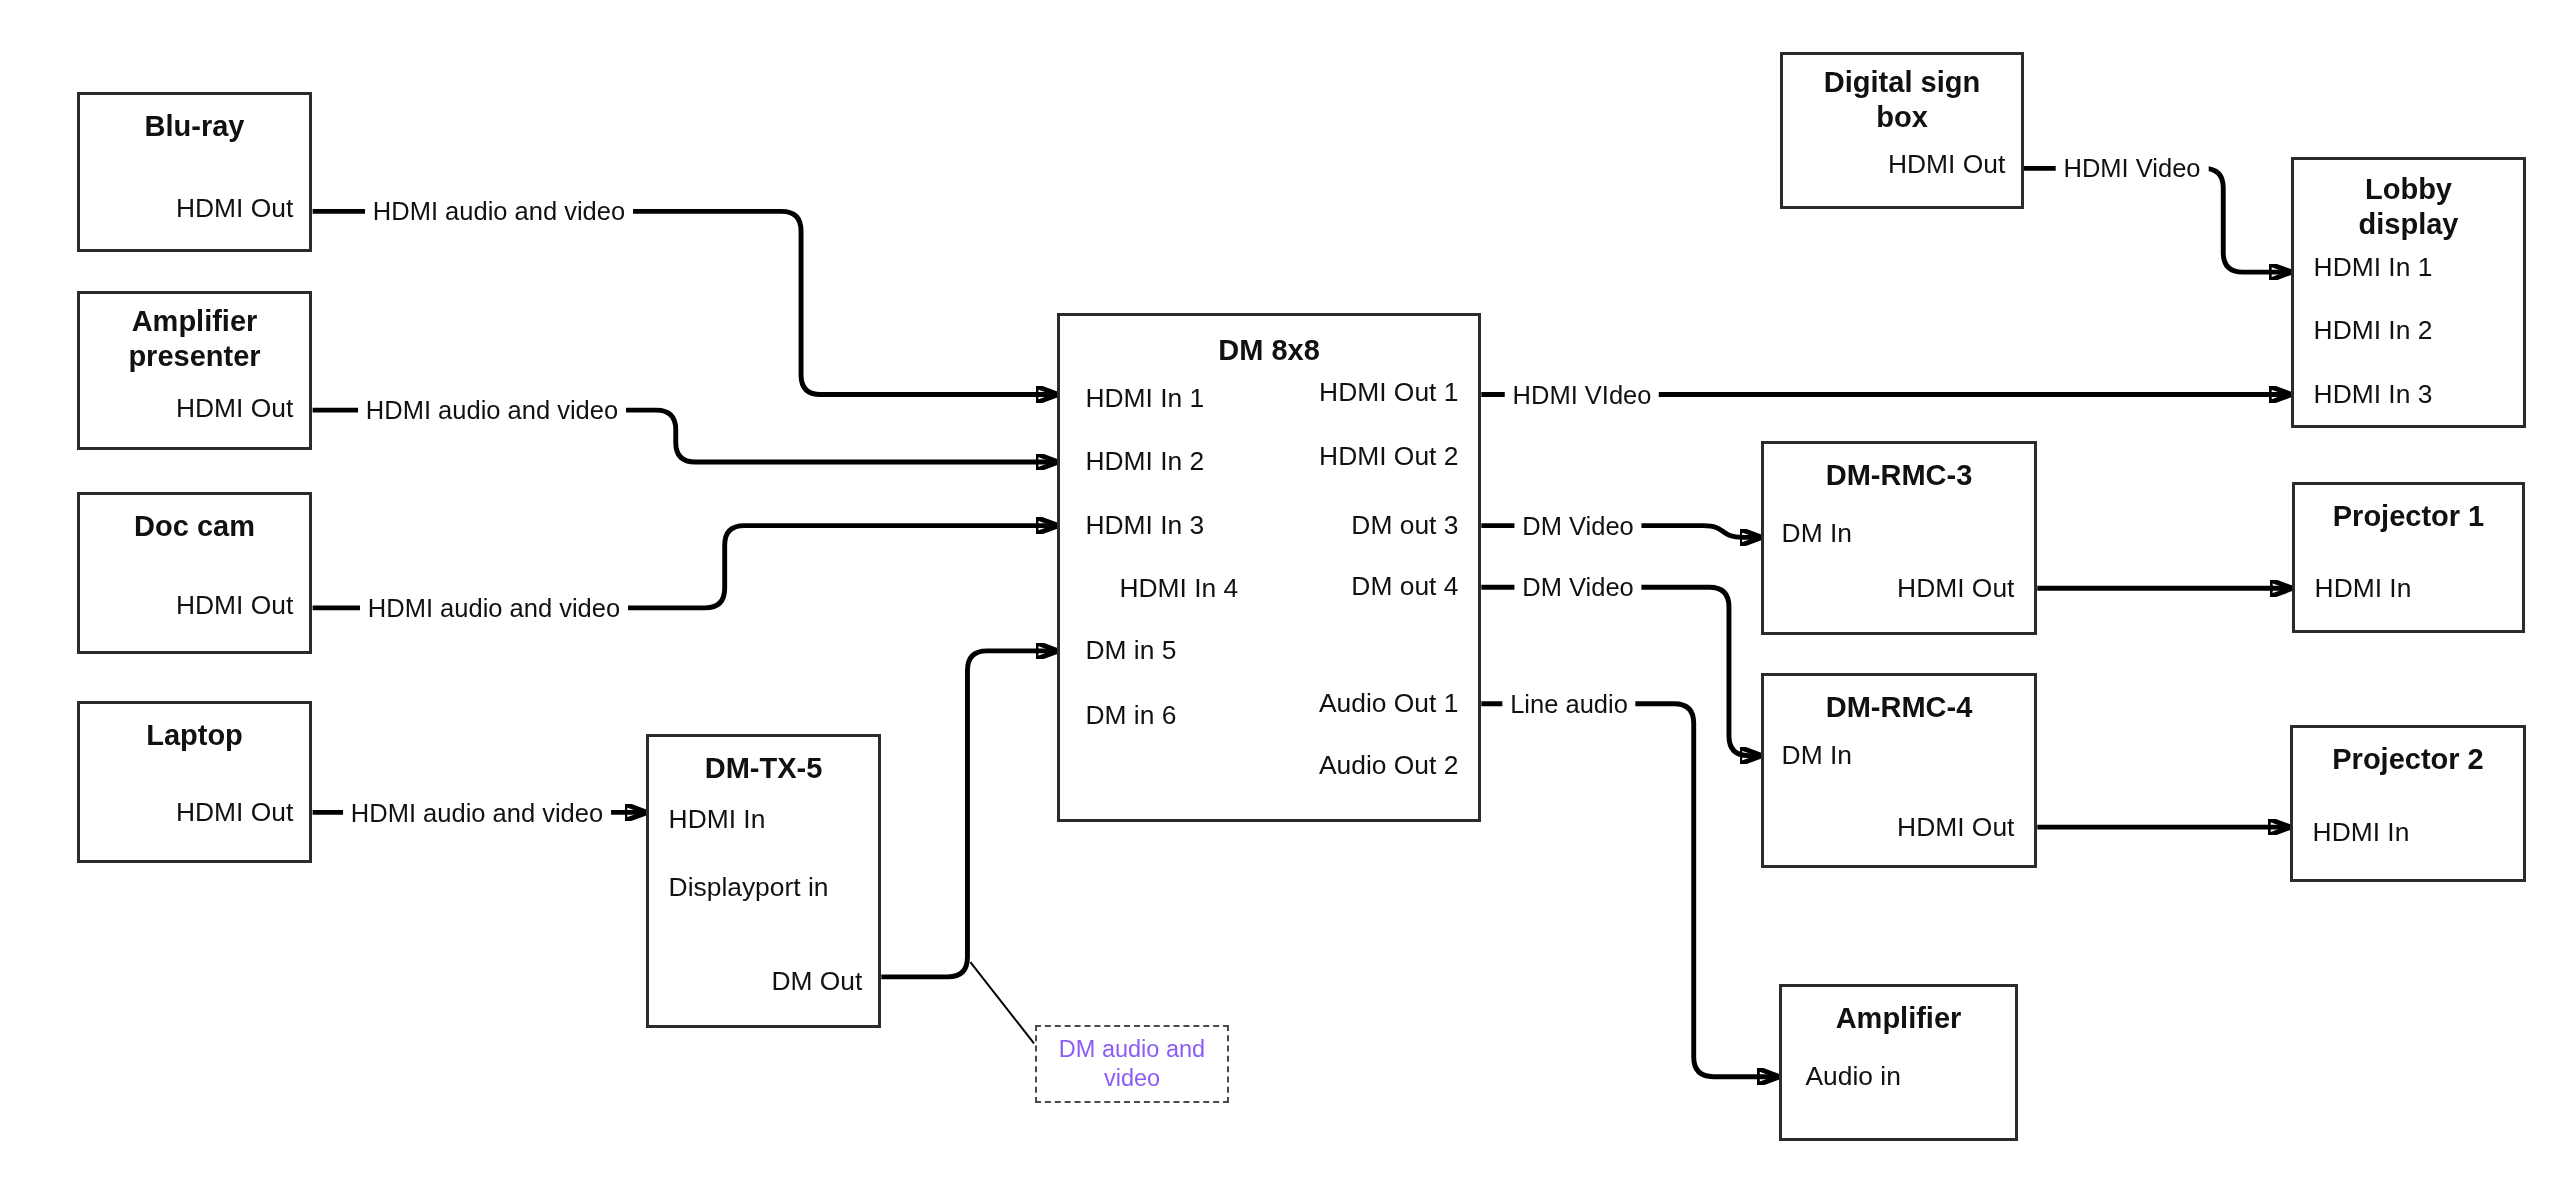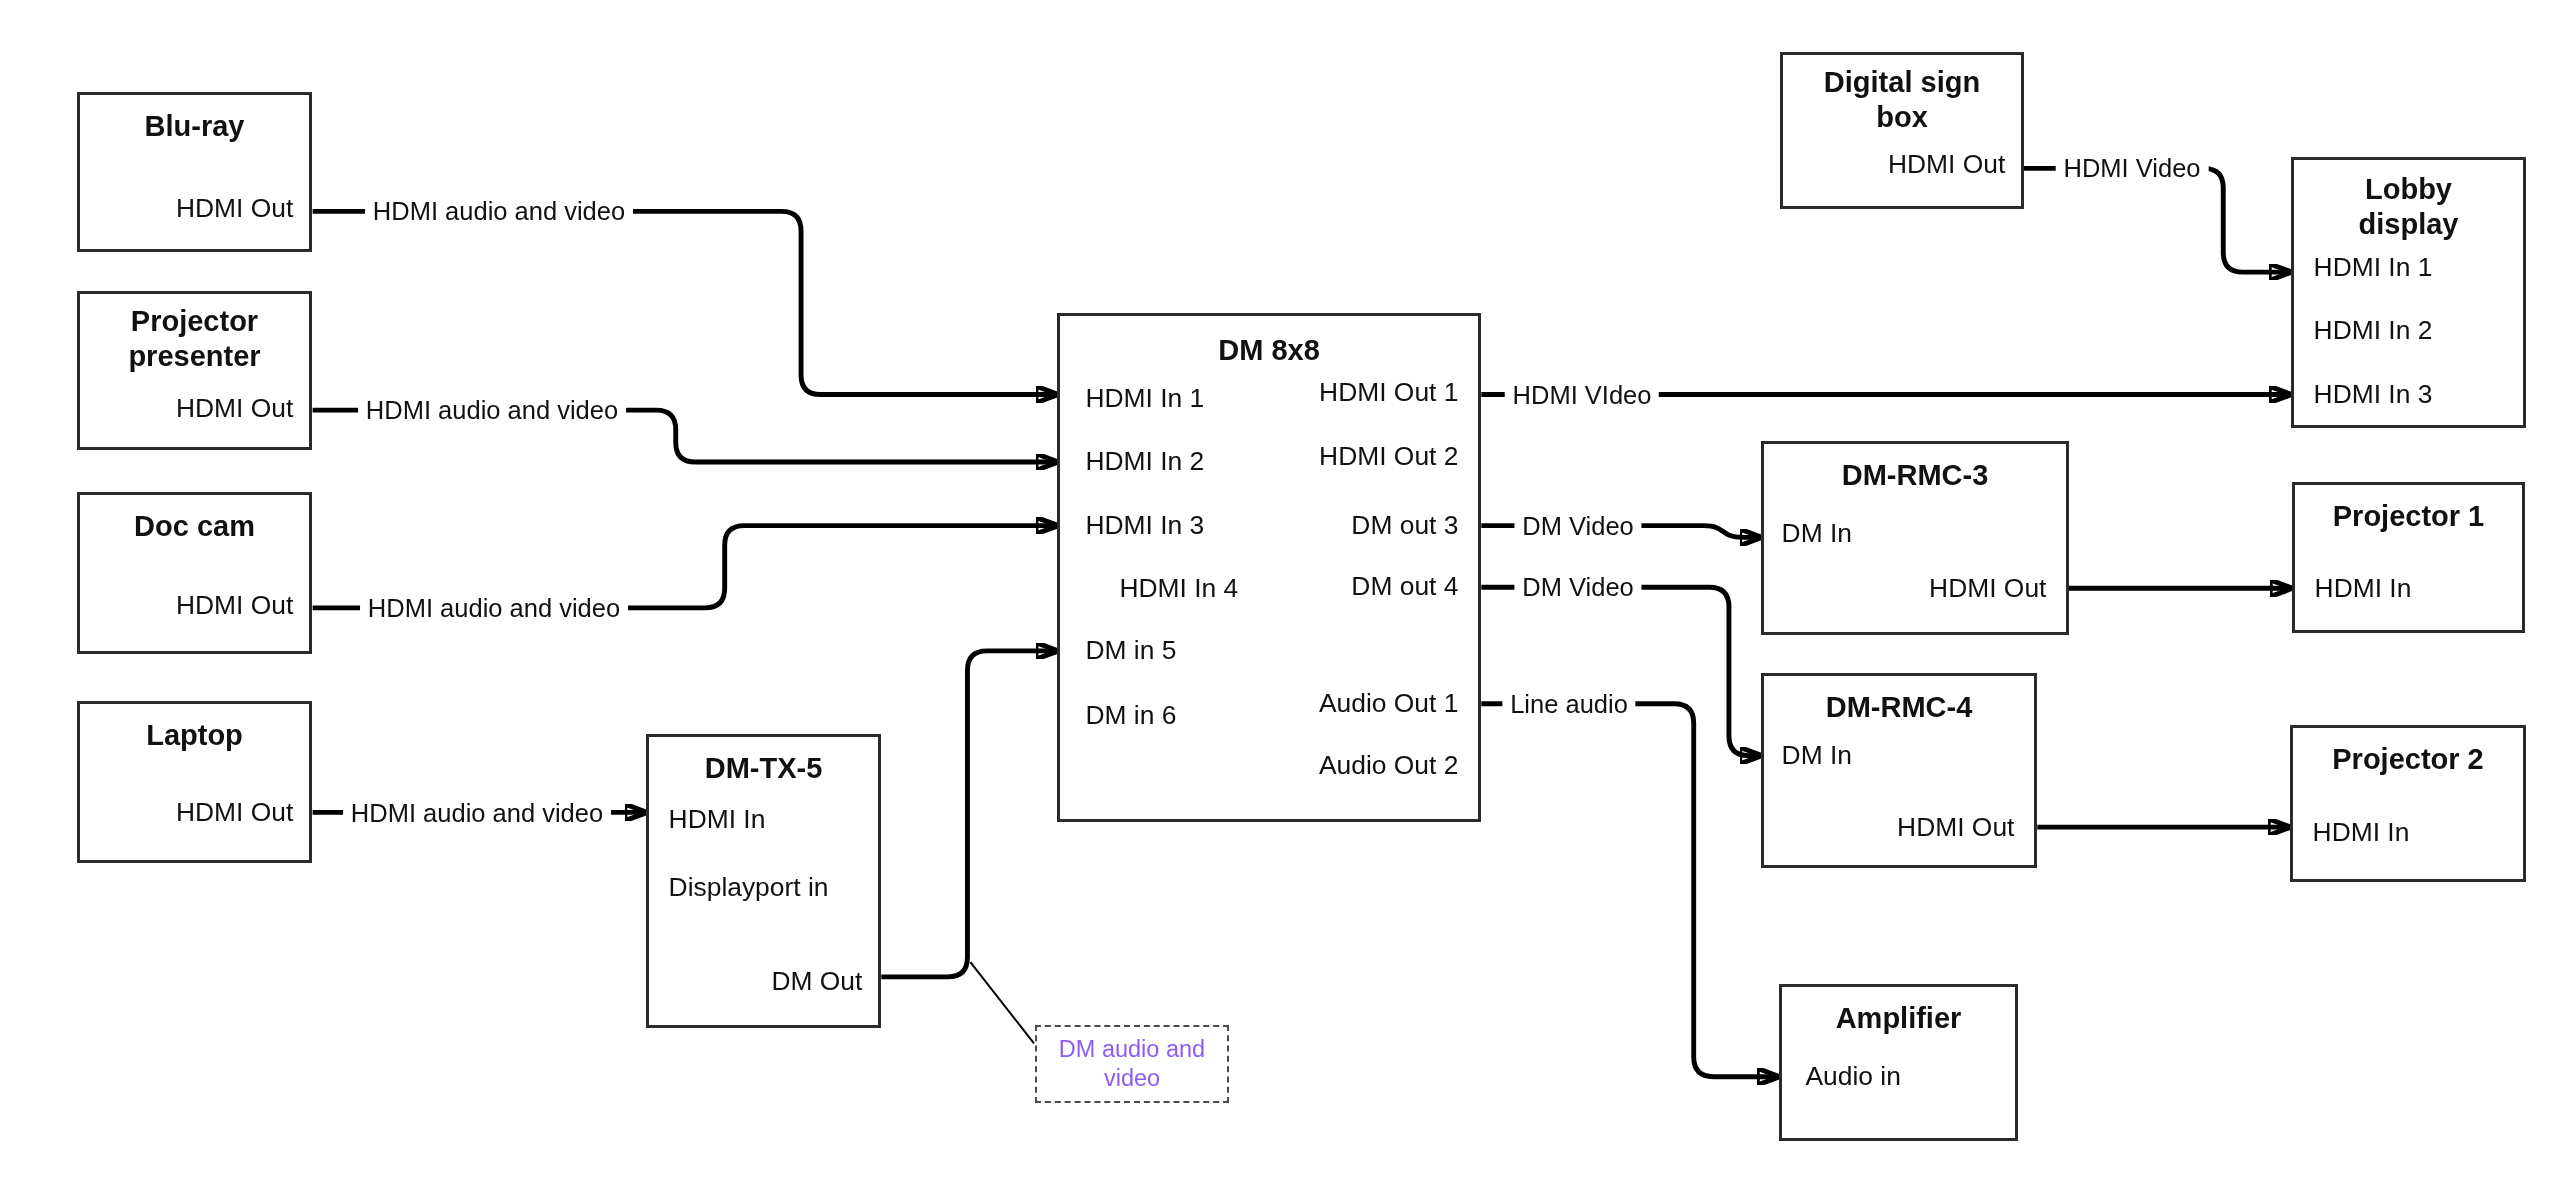--- a/index.html
+++ b/index.html
@@ -94,21 +94,21 @@
 
     <line class="thin" x1="991" y1="983" x2="1056" y2="1066"></line>
   </svg>
 
   <div class="node" style="left:77px;top:92px;width:235px;height:160px;">
     <div class="title">Blu-ray</div>
     <span class="port r" style="top:113px;">HDMI Out</span>
   </div>
 
   <div class="node" style="left:77px;top:291px;width:235px;height:159px;">
-    <div class="title" style="margin-top:9.8px;">Projector presenter</div>
+    <div class="title" style="margin-top:9.8px;">Amplifier presenter</div>
     <span class="port r" style="top:114px;">HDMI Out</span>
   </div>
 
   <div class="node" style="left:77px;top:492px;width:235px;height:162px;">
     <div class="title">Doc cam</div>
     <span class="port r" style="top:110px;">HDMI Out</span>
   </div>
 
   <div class="node" style="left:77px;top:701px;width:235px;height:162px;">
     <div class="title">Laptop</div>
@@ -143,21 +143,21 @@
     <span class="port r" style="top:109px;">HDMI Out</span>
   </div>
 
   <div class="node" style="left:2291px;top:157px;width:235px;height:271px;">
     <div class="title" style="margin-top:11.7px;max-width:157px;">Lobby display</div>
     <span class="port l" style="top:107px;left:19.6px;">HDMI In 1</span>
     <span class="port l" style="top:170px;left:19.6px;">HDMI In 2</span>
     <span class="port l" style="top:234px;left:19.6px;">HDMI In 3</span>
   </div>
 
-  <div class="node" style="left:1761px;top:441px;width:308px;height:194px;">
+  <div class="node" style="left:1761px;top:441px;width:276px;height:194px;">
     <div class="title">DM-RMC-3</div>
     <span class="port l" style="top:89px;left:17.6px;">DM In</span>
     <span class="port r" style="top:144px;right:19.6px;">HDMI Out</span>
   </div>
 
   <div class="node" style="left:2292px;top:482px;width:233px;height:151px;">
     <div class="title">Projector 1</div>
     <span class="port l" style="top:103px;left:19.6px;">HDMI In</span>
   </div>
 

